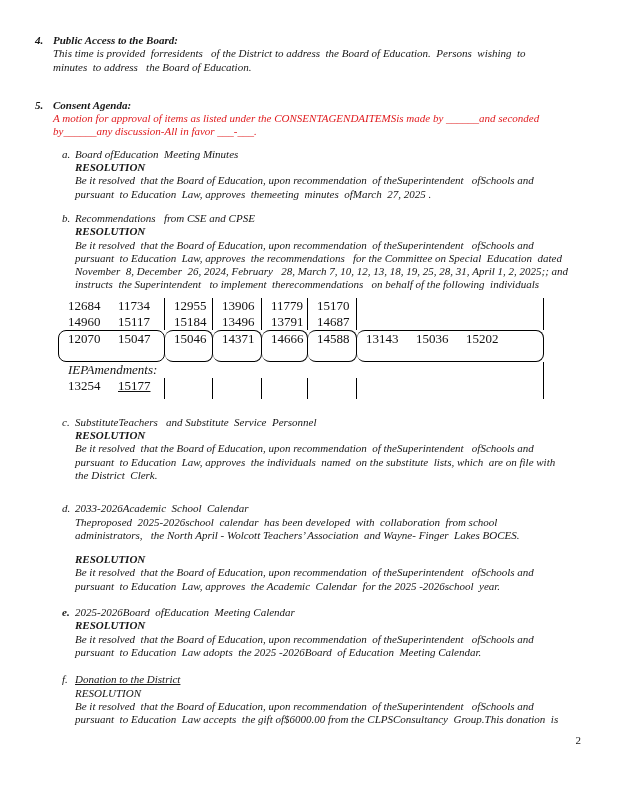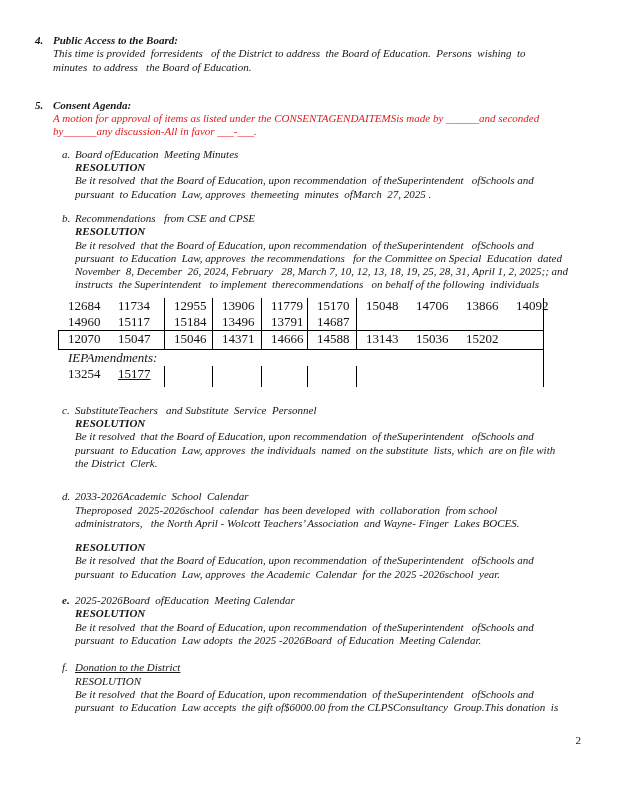--- a/index.html
+++ b/index.html
@@ -30,21 +30,21 @@
   #item-e { margin-top:13px; }
   #item-f { margin-top:14px; }
   .res-gap { margin-top:11px; }
   
   .tbl { margin:6px 0 0 58px; width:486px; font-size:13px; color:#111; }
   .trow { display:grid; grid-template-columns:107px 48px 49px 46px 49px 187px; }
   .cell { border-right:1px solid #000; }
   .tb1 .cell { padding-left:9px; }
   .tb1 .cell.first { padding-left:10px; }
   .tl { height:16px; line-height:16px; white-space:pre; }
-  .tb3 .cell { border-top:1px solid #000; border-bottom:1px solid #000; height:20px; line-height:15px; padding-left:9px; white-space:pre; }
+  .tb3 .cell { border-top:1px solid #000; border-bottom:1px solid #000; height:32px; line-height:15px; padding-left:9px; white-space:pre;border-radius:8px; }
   .tb3 .cell.first { border-left:1px solid #000; padding-left:9px; }
   .iep { border-right:1px solid #000; height:16px; line-height:15px; padding-left:10px; }
   .tb5 .cell { height:21px; line-height:15px; }
   .tb5 .cell.first { padding-left:10px;text-decoration:underline; }
   .n50 { display:inline-block; width:50px; }
   .pagenum { position:absolute; top:734px; right:37px; line-height:13px; }
 </style>
 </head>
 <body>
 
@@ -106,21 +106,20 @@
       </div>
       <div class="cell">
         <div class="tl">11779</div>
         <div class="tl">13791</div>
       </div>
       <div class="cell">
         <div class="tl">15170</div>
         <div class="tl">14687</div>
       </div>
       <div class="cell">
-        <div class="tl"><span class="n50">15048</span><span class="n50">14706</span><span class="n50">13866</span><span>14092</span></div>
       </div>
     </div>
     <div class="trow tb3">
       <div class="cell first"><span class="n50">12070</span><span>15047</span></div>
       <div class="cell">15046</div>
       <div class="cell">14371</div>
       <div class="cell">14666</div>
       <div class="cell">14588</div>
       <div class="cell"><span class="n50">13143</span><span class="n50">15036</span><span>15202</span></div>
     </div>

